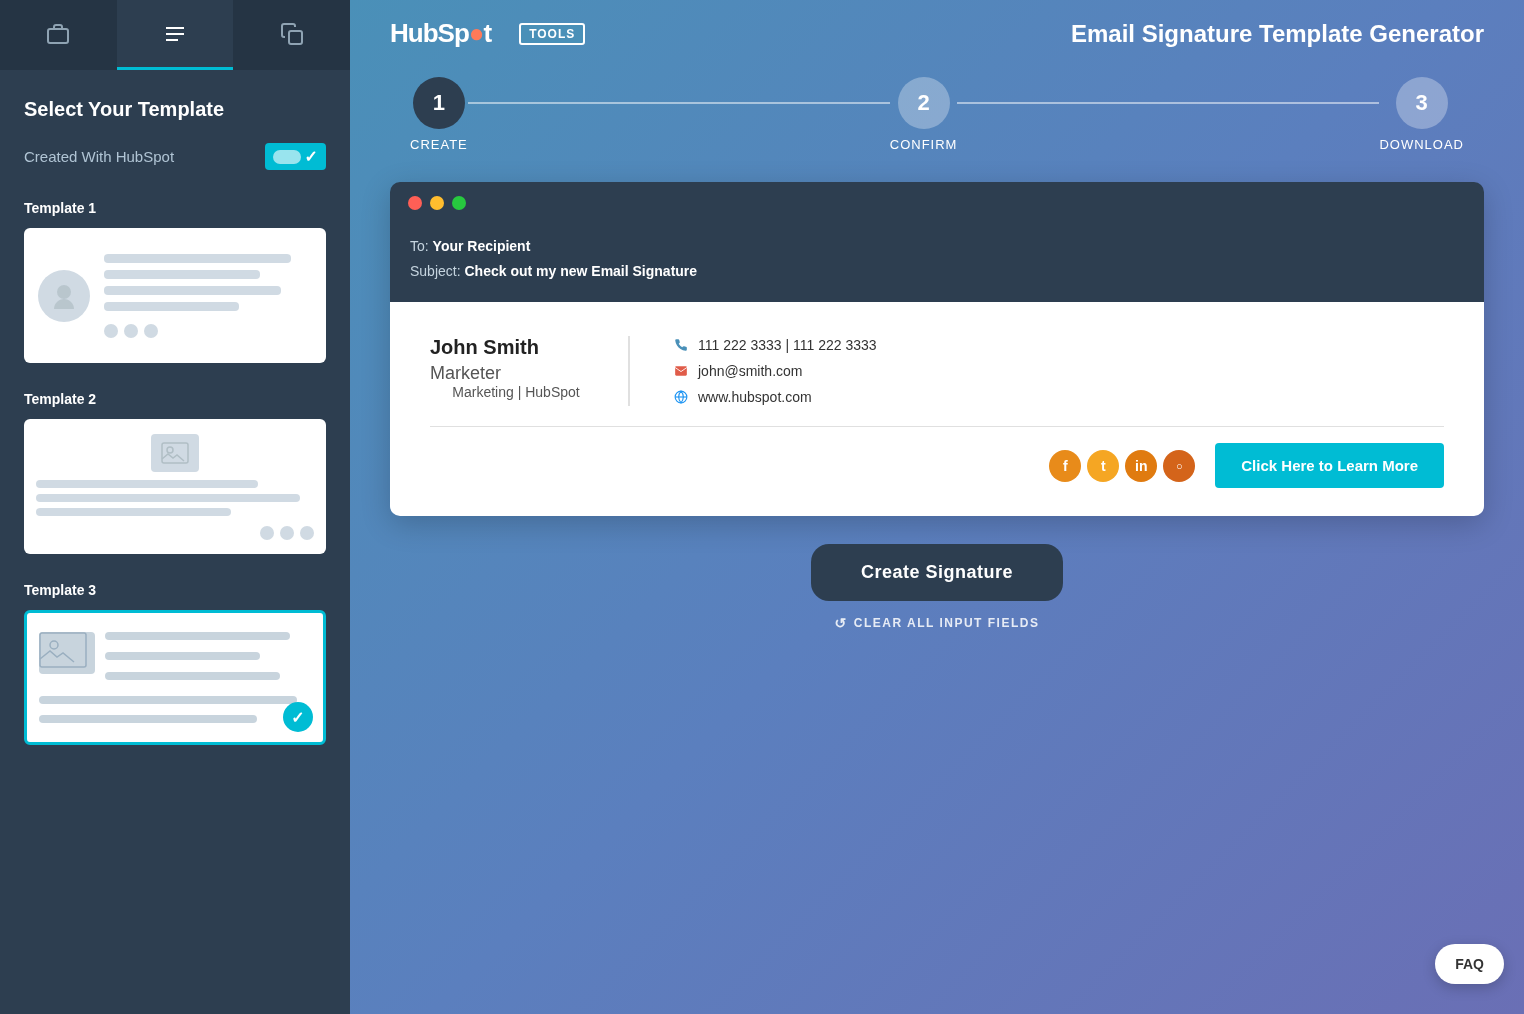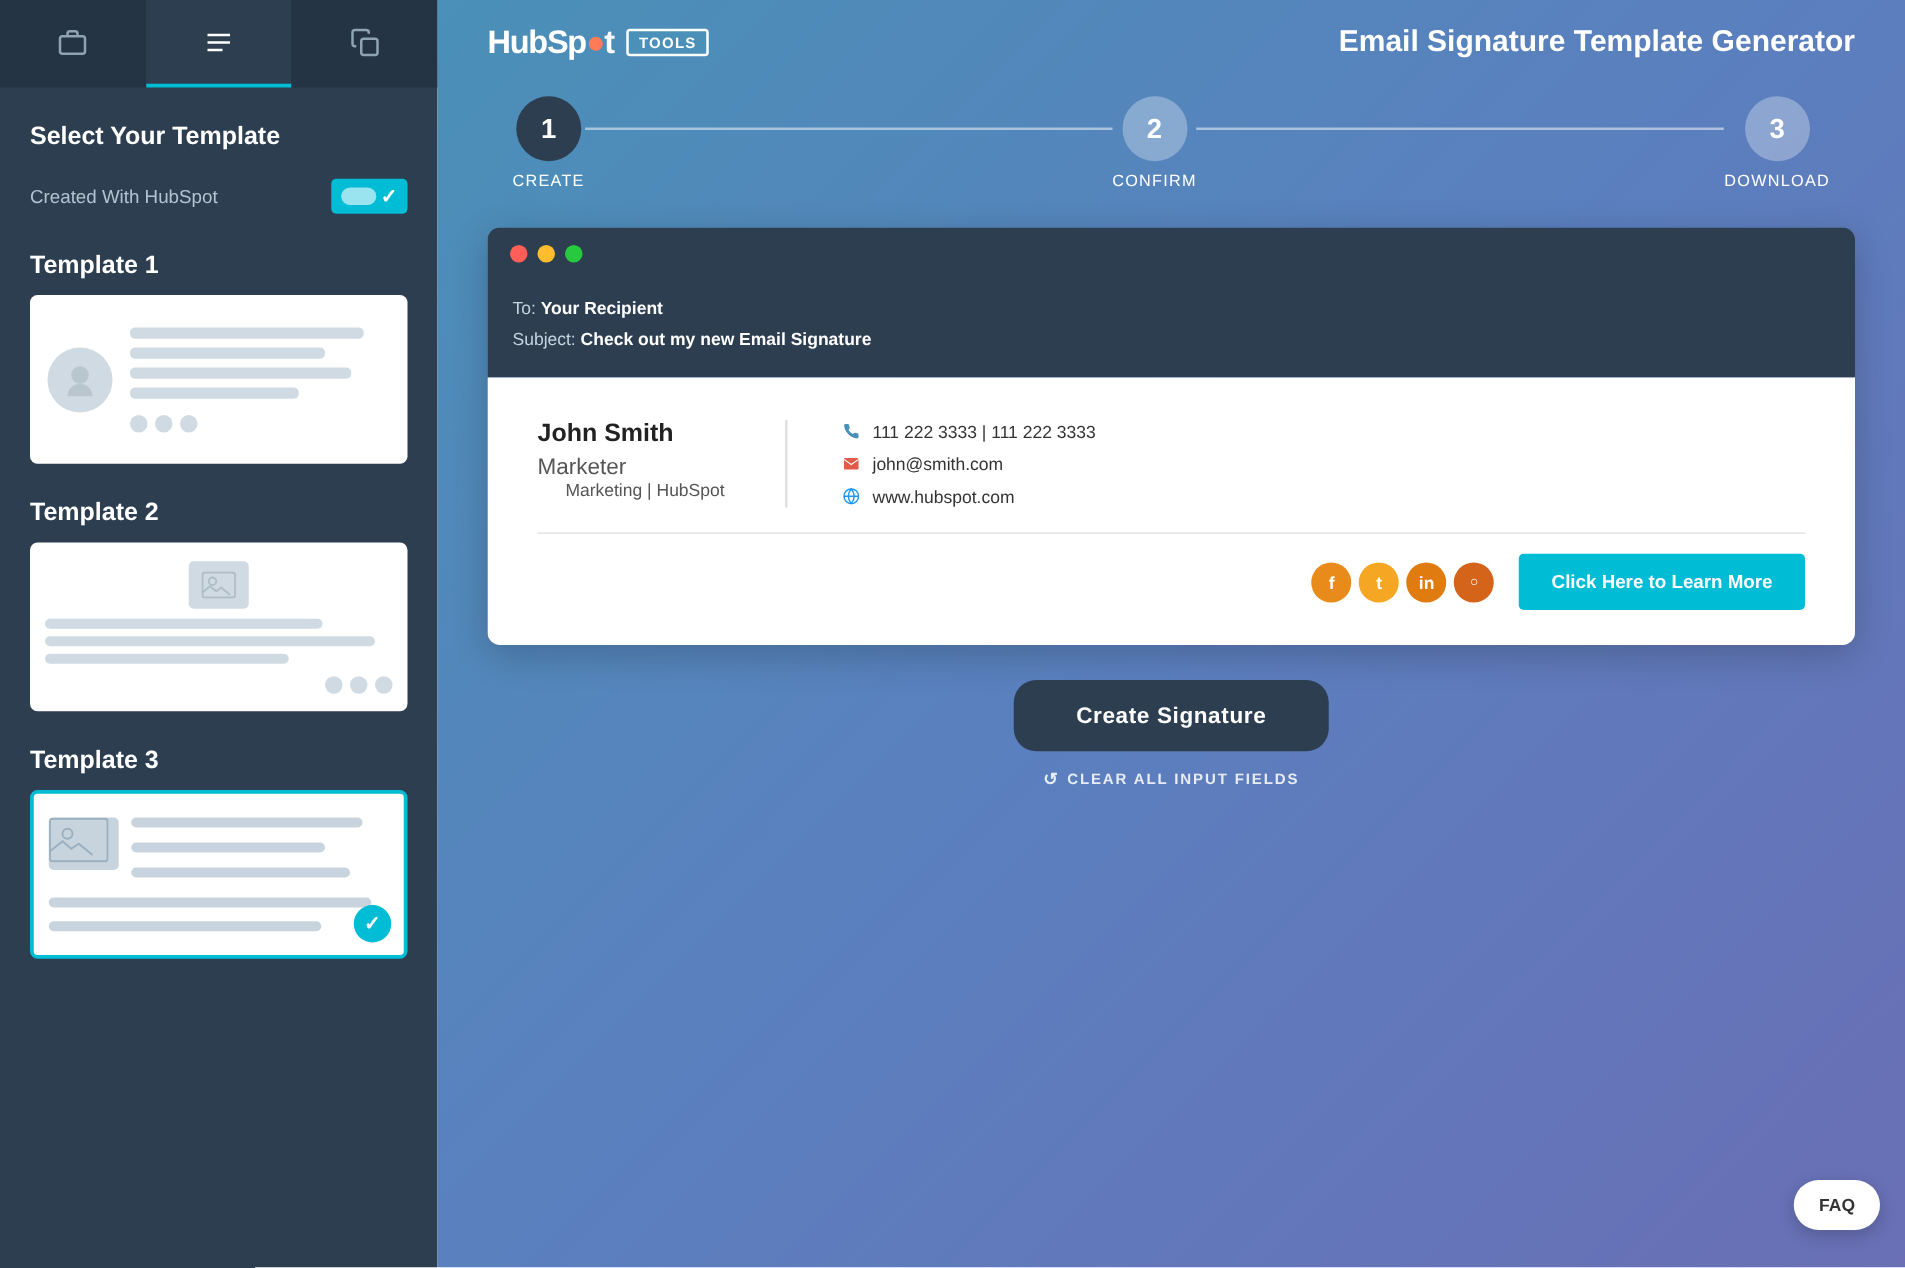--- a/index.html
+++ b/index.html
@@ -74,21 +74,21 @@
     .toggle-check {
       color: #fff;
       font-size: 16px;
       font-weight: bold;
     }
     .template-section {
       margin-bottom: 28px;
     }
     .template-label {
       color: #fff;
-      font-size: 20px;
+      font-size: 14px;
       font-weight: 600;
       margin-bottom: 12px;
     }
     .template-card {
       background: #fff;
       border-radius: 6px;
       width: 100%;
       height: 135px;
       display: flex;
       align-items: center;
@@ -226,21 +226,21 @@
     }
     .main-header {
       display: flex;
       align-items: center;
       justify-content: space-between;
       padding: 18px 40px;
     }
     .logo-area {
       display: flex;
       align-items: center;
-      gap: 10px;
+      gap: 28px;
     }
     .hubspot-logo {
       font-size: 26px;
       font-weight: 900;
       color: #fff;
       letter-spacing: -1px;
     }
     .hubspot-logo span.dot { color: #ff7a59; }
     .tools-badge {
       background: #4a90b8;

